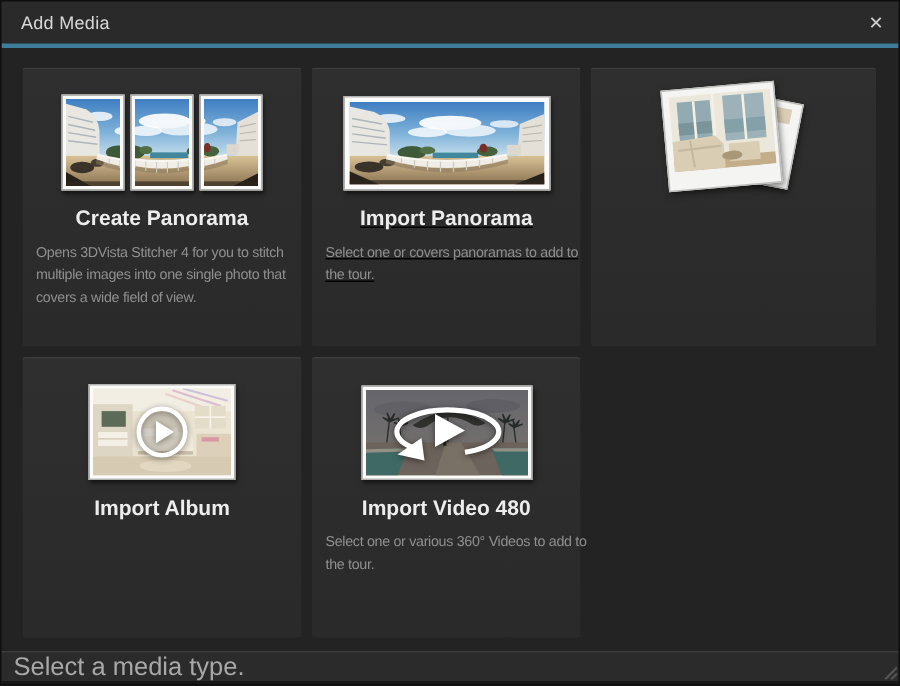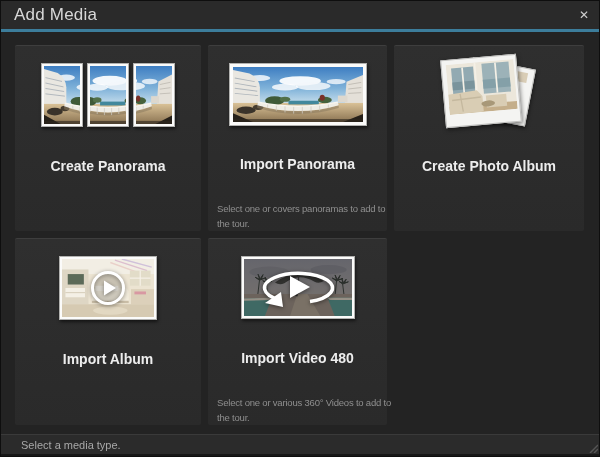--- a/index.html
+++ b/index.html
@@ -6,35 +6,35 @@
   .window{
     position:relative;width:600px;height:457px;overflow:hidden;
     background:#232323;border:1px solid #0e0e0e;box-sizing:border-box;
     font-family:"Liberation Sans","DejaVu Sans",sans-serif;
   }
   
   .titlebar{
     position:absolute;left:0;top:0;right:0;height:28px;
     background:#2a2a2a;display:flex;align-items:center;
   }
-  .titlebar-label{color:#d8d8d8;font-size:17px;padding-left:13px;letter-spacing:.2px;}
+  .titlebar-label{color:#d8d8d8;font-size:12px;padding-left:13px;letter-spacing:.2px;}
   .close-btn{
     margin-left:auto;width:30px;height:28px;display:flex;align-items:center;justify-content:center;
     color:#cfcfcf;font-size:12px;cursor:pointer;
   }
   .accent-line{position:absolute;left:0;top:28px;right:0;height:3px;background:#3c7d9b;}
   
   .card{
     position:absolute;border-radius:2px;
     background:linear-gradient(#2f2f2f,#2a2a2a);
     border-top:1px solid #3e3e3e;
-    box-sizing:border-box;display:flex;flex-direction:column;align-items:center;cursor:pointer;gap:21px;
+    box-sizing:border-box;display:flex;flex-direction:column;align-items:center;cursor:pointer;
   }
   .c1{left:14px;top:44px;width:186px;height:186px;}
-  .c2{left:207px;top:44px;width:179px;height:186px;}
+  .c2{left:207px;top:44px;width:179px;height:186px;text-decoration:underline;}
   .c3{left:393px;top:44px;width:190px;height:186px;}
   .c4{left:14px;top:237px;width:186px;height:187px;}
   .c5{left:207px;top:237px;width:179px;height:187px;}
   .thumb-zone{height:86px;padding-top:12px;display:flex;align-items:center;justify-content:center;width:100%;box-sizing:border-box;}
   .card-title{color:#ededed;font-size:14px;font-weight:700;line-height:18px;margin-top:4px;text-align:center;}
   .card-desc{
     align-self:stretch;color:#8f8f8f;font-size:9.5px;letter-spacing:-0.2px;line-height:15px;
     margin-top:7px;padding:0 9px;white-space:pre;text-align:left;
   }
   
@@ -48,21 +48,21 @@
   .polaroid{position:absolute;background:#f4f4f2;border:1px solid #bdbdbb;box-shadow:1px 2px 4px rgba(0,0,0,.5);box-sizing:border-box;}
   .polaroid.back{left:28px;top:8px;width:64px;height:58px;transform:rotate(11deg);}
   .polaroid.back .sliver{position:absolute;left:4px;top:4px;width:52px;height:10px;background:#d9cdb6;}
   .polaroid.front{left:4px;top:2px;width:76px;height:68px;transform:rotate(-5deg);padding:4px 4px 14px 4px;}
   .polaroid.front svg{display:block;width:68px;height:50px;}
   
   .statusbar{
     position:absolute;left:0;right:0;bottom:2px;height:19px;background:#2b2b2b;
     border-top:1px solid #3a3a3a;display:flex;align-items:center;
   }
-  .statusbar-text{color:#a8a8a8;font-size:11px;padding-left:20px;text-align:center;}
+  .statusbar-text{color:#a8a8a8;font-size:17px;padding-left:8px;text-align:center;}
   .bottom-edge{position:absolute;left:0;right:0;bottom:0;height:2px;background:#171717;}
   .resize-grip{position:absolute;right:1px;bottom:3px;cursor:nwse-resize;}
 </style>
 </head>
 <body>
 
 <svg width="0" height="0" style="position:absolute" aria-hidden="true">
   <defs>
     <linearGradient id="g-sky" x1="0" y1="0" x2="0" y2="1">
       <stop offset="0" stop-color="#3e7ec2"></stop>
@@ -224,20 +224,23 @@
             </svg>
         </div>
         <div class="photo-frame">
           <svg width="36" height="58" viewBox="200 0 100 150" preserveAspectRatio="none">
               <use href="#pano-scene"></use>
             </svg>
         </div>
       </div>
     </div>
     <div class="card-title">Create Panorama</div>
+    <div class="card-desc">Opens 3DVista Stitcher 4 for you to stitch
+multiple images into one single photo that
+covers a wide field of view.</div>
   </div>
 
   <div class="card c2">
     <div class="thumb-zone">
       <div class="photo-frame" style="padding:3px">
         <svg width="130" height="55" viewBox="0 0 300 150" preserveAspectRatio="none">
             <use href="#pano-scene"></use>
           </svg>
       </div>
     </div>
@@ -252,21 +255,20 @@
         <div class="polaroid back">
             <div class="sliver"></div>
           </div>
         <div class="polaroid front">
           <svg viewBox="0 0 80 50" preserveAspectRatio="none">
               <use href="#album-scene"></use>
             </svg>
         </div>
       </div>
     </div>
-    <div class="card-title">Create Photo Album</div>
   </div>
 
   <div class="card c4">
     <div class="thumb-zone">
       <div class="video-wrap">
         <div class="photo-frame">
           <svg width="92" height="58" viewBox="0 0 160 100" preserveAspectRatio="none">
               <use href="#room-scene"></use>
             </svg>
         </div>

